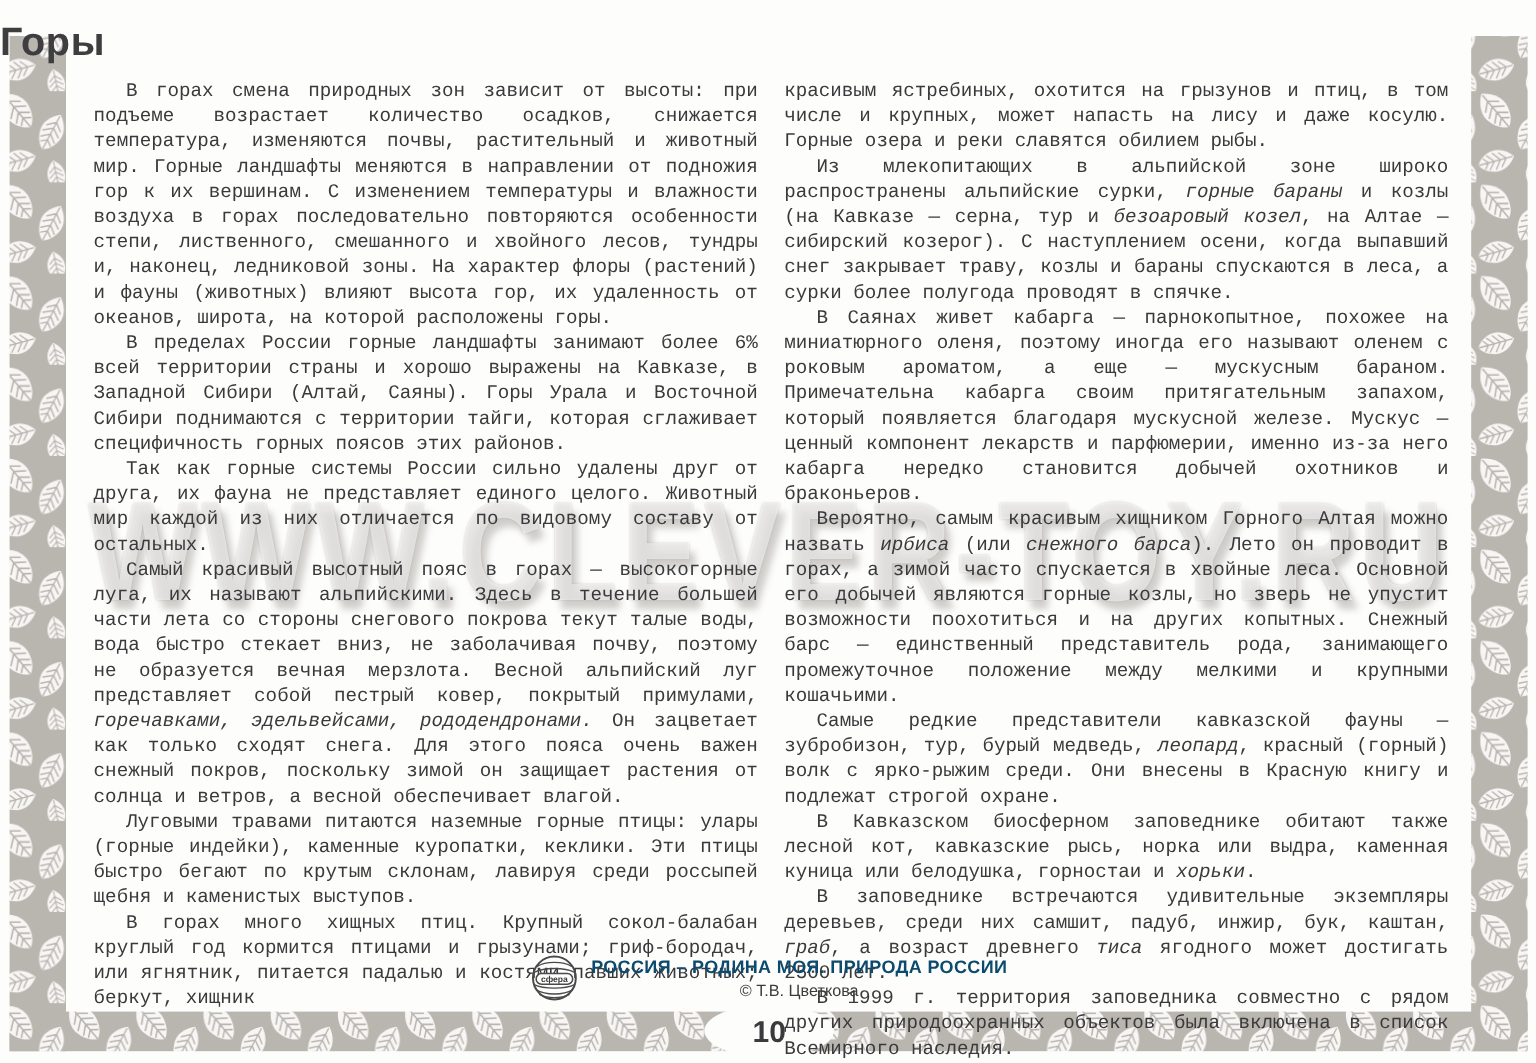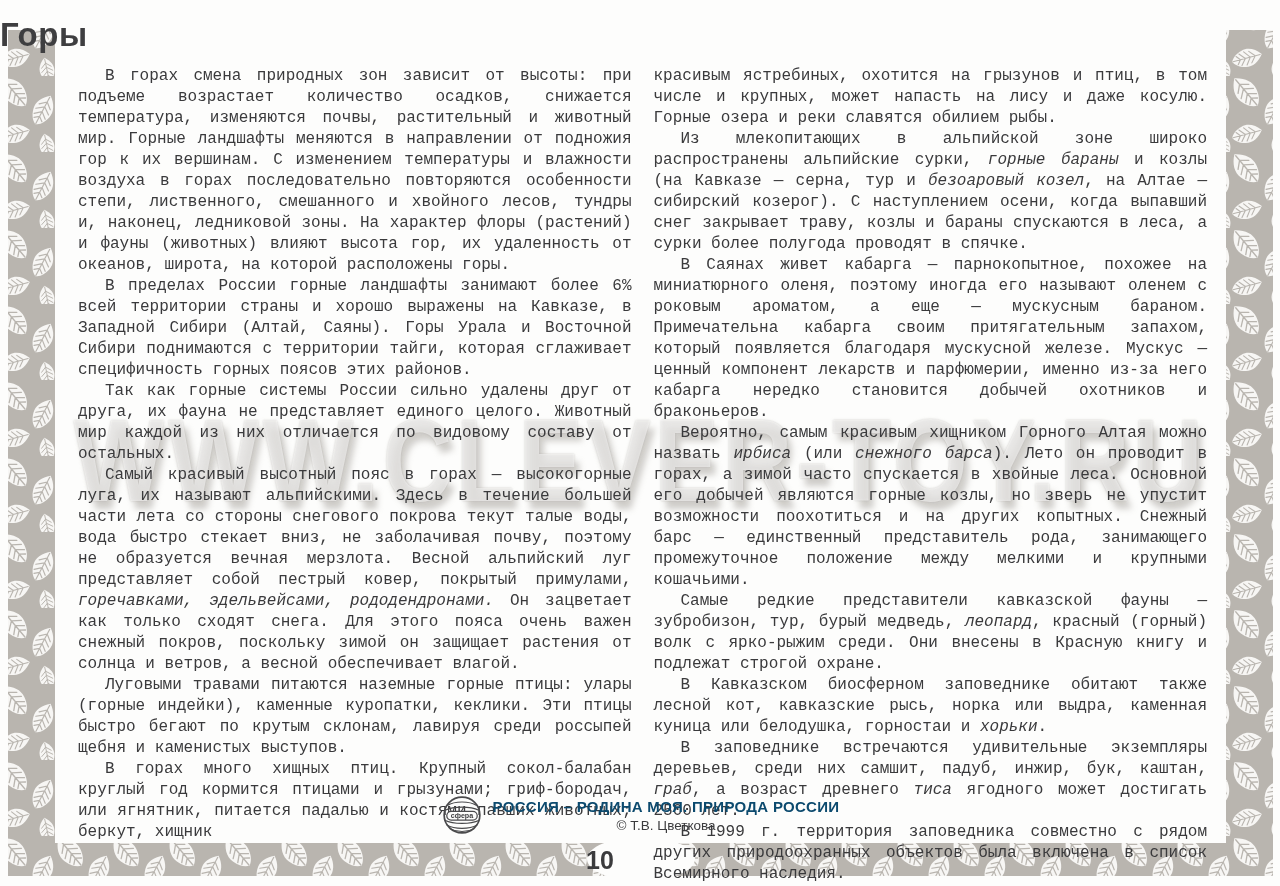--- a/index.html
+++ b/index.html
@@ -35,21 +35,21 @@
   .col em{font-style:italic;}
   .footer{
     position:absolute;left:0;right:0;bottom:50px;
     display:flex;justify-content:center;align-items:center;gap:10px;
   }
   .footer-lines{text-align:center;}
   .footer-series{font-size:15px;font-weight:bold;color:#0c4a6e;letter-spacing:0.3px;}
   .footer-copy{font-size:13.5px;color:#3b3b3d;margin-top:3px;}
   .page-number{
     position:absolute;z-index:3;left:586px;top:842px;width:110px;height:36px;
-    font-size:25px;font-weight:bold;color:#3b3b3d;line-height:36px;
+    text-align:center;font-size:25px;font-weight:bold;color:#3b3b3d;line-height:36px;
   }
 </style>
 </head>
 <body>
 
 <div class="page">
 
   <svg class="frame-svg" width="1280" height="886" aria-hidden="true">
     <defs>
       <g id="leaf">

